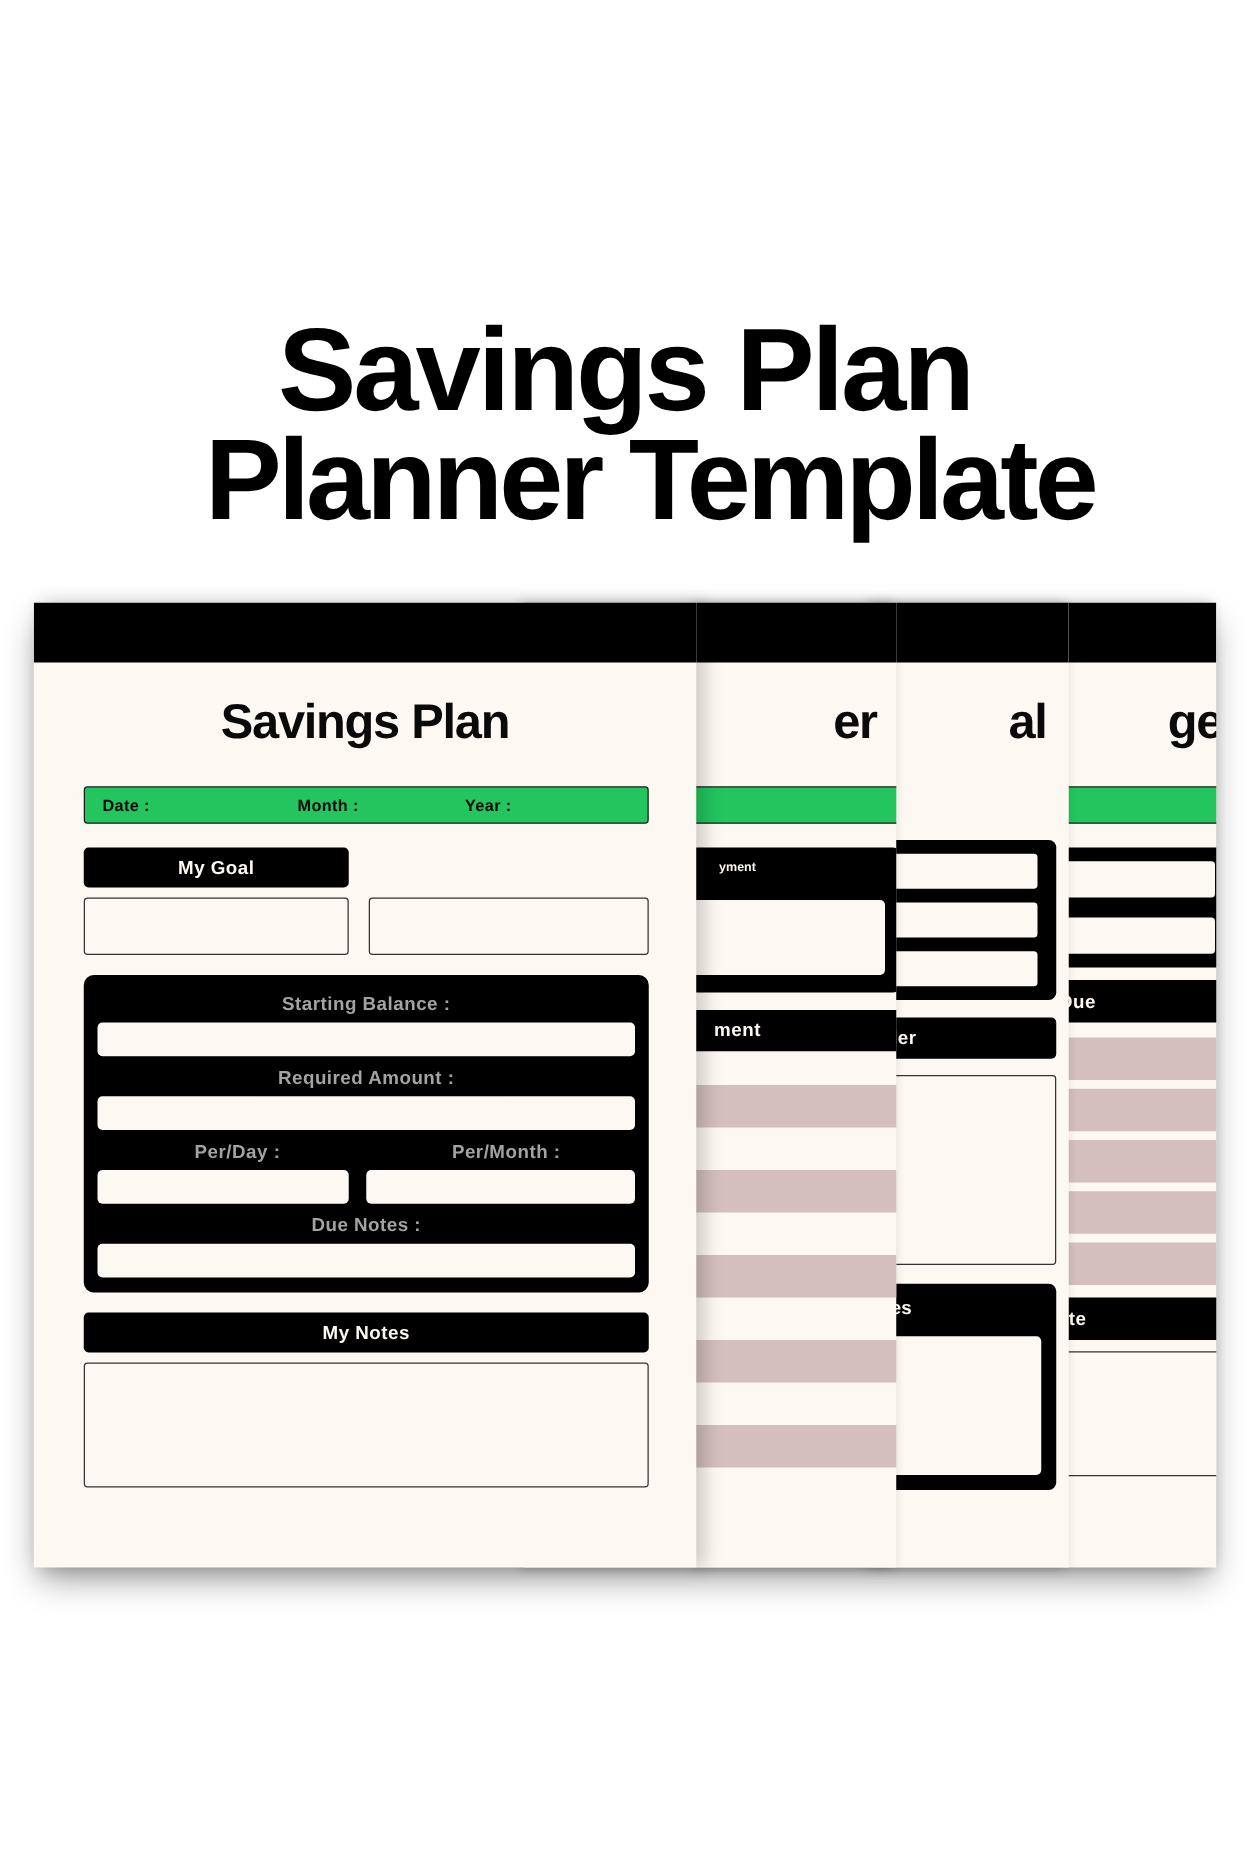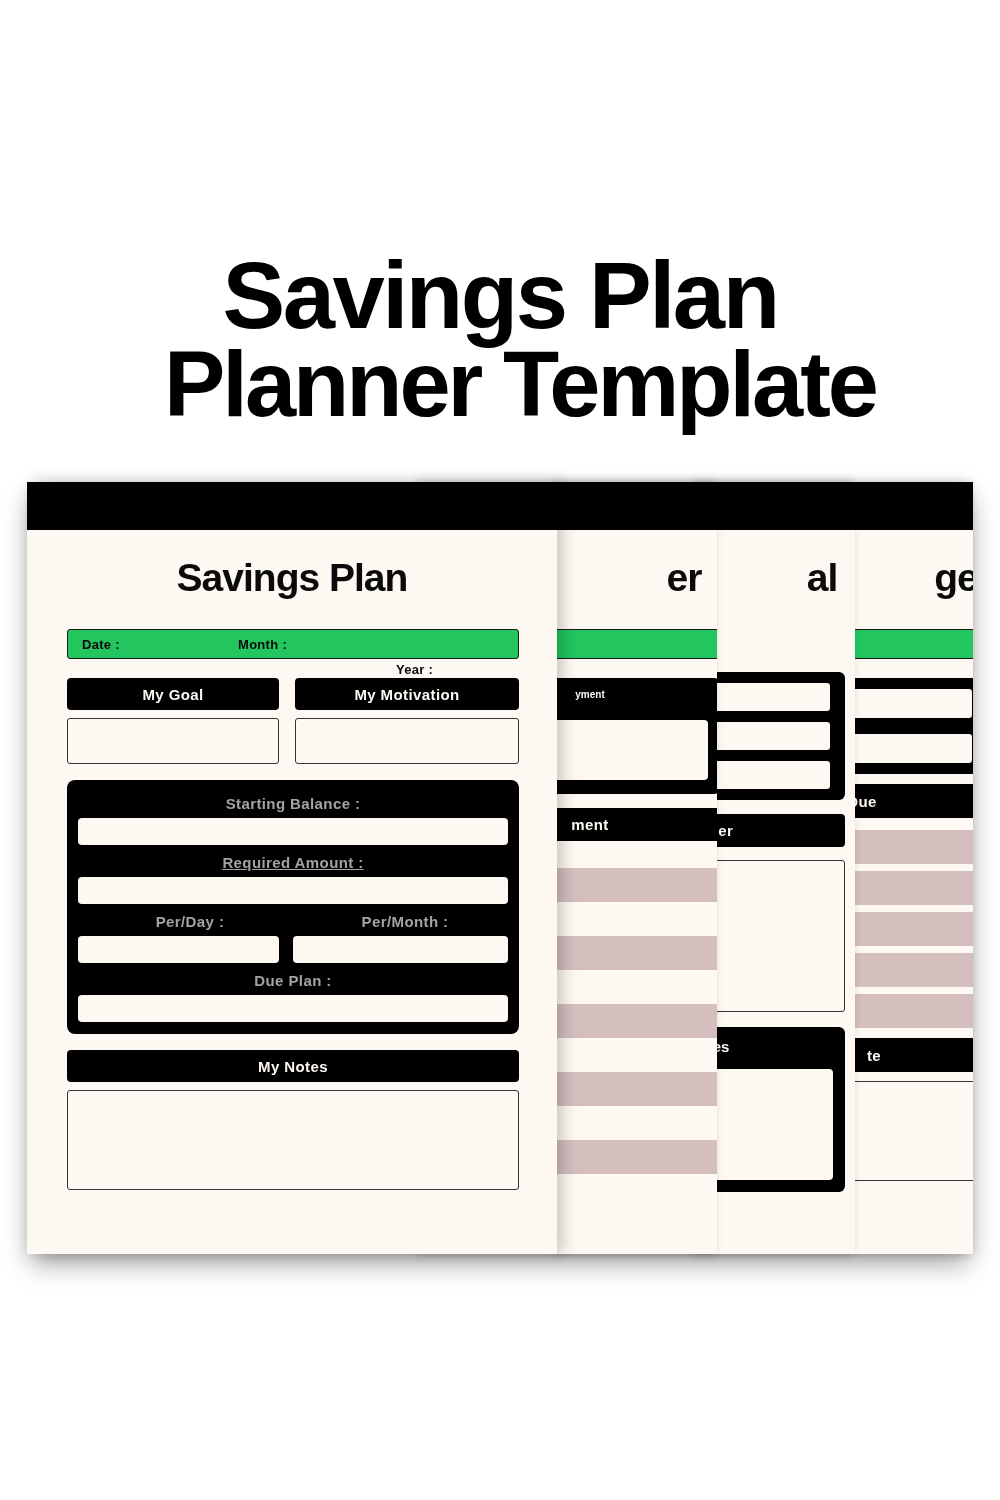--- a/index.html
+++ b/index.html
@@ -110,21 +110,21 @@
   .daterow span {
     position: absolute;
     top: 7px;
     font-size: 13px;
     font-weight: bold;
     color: #0a0a0a;
     letter-spacing: 0.3px;
   }
   .dl-date  { left: 14px; }
   .dl-month { left: 170px; }
-  .dl-year  { left: 328px; margin-top: 25px; }
+  .dl-year  { left: 304px; }
 
   .blackhdr {
     position: absolute;
     background: #000000;
     color: #FDF8F2;
     border-radius: 4px;
     font-size: 15px;
     font-weight: bold;
     letter-spacing: 0.4px;
     text-align: left;
@@ -165,21 +165,21 @@
     font-size: 15px;
     letter-spacing: 0.4px;
   }
   .bp-field {
     position: absolute;
     background: #FDF8F2;
     border-radius: 4px;
   }
   .lbl-start { top: 15px; }
   .fld-start { left: 11px; top: 38px; width: 430px; height: 27px; }
-  .lbl-req   { top: 74px; text-decoration: underline; }
+  .lbl-req   { top: 74px; }
   .fld-req   { left: 11px; top: 97px; width: 430px; height: 27px; }
   .lbl-day   { top: 133px; width: 220px; left: 13px; }
   .lbl-month { top: 133px; width: 220px; left: 228px; }
   .fld-day   { left: 11px; top: 156px; width: 201px; height: 27px; }
   .fld-month { left: 226px; top: 156px; width: 215px; height: 27px; }
   .lbl-due   { top: 192px; }
   .fld-due   { left: 11px; top: 215px; width: 430px; height: 27px; }
 
   .c1-notes-hdr { left: 40px; top: 520px; width: 452px; height: 32px; }
   .c1-notes-box { left: 40px; top: 560px; width: 452px; height: 100px; }
@@ -271,21 +271,21 @@
   .c4-outline .slot {
     position: absolute;
     left: 11px;
     width: 224px;
     height: 29px;
     background: #FDF8F2;
     border-radius: 3px;
   }
   .c4-band { left: 40px; top: 254px; width: 250px; height: 34px; }
   .c4-mauve { left: 40px; width: 250px; }
-  .c4-total { left: 52px; top: 508px; width: 250px; height: 34px; }
+  .c4-total { left: 40px; top: 508px; width: 250px; height: 34px; }
   .c4-box   { left: 40px; top: 551px; width: 250px; height: 100px; }
 </style>
 </head>
 <body>
 
 <div class="headline">
   <span class="line line1">Savings Plan</span>
   <span class="line line2">Planner Template</span>
 </div>
 
@@ -370,37 +370,36 @@
 
       <div class="sheet-title">Savings Plan</div>
 
       <div class="daterow">
         <span class="dl-date">Date :</span>
         <span class="dl-month">Month :</span>
         <span class="dl-year">Year :</span>
       </div>
 
       <div class="blackhdr c1-goal-hdr">My Goal</div>
-      <div class="blackhdr c1-motv-hdr">My Motivation</div>
       <div class="whitebox c1-goal-box"></div>
       <div class="whitebox c1-motv-box"></div>
 
       <div class="blackpanel">
         <div class="bp-label lbl-start">Starting Balance :</div>
         <div class="bp-field fld-start"></div>
 
         <div class="bp-label lbl-req">Required Amount :</div>
         <div class="bp-field fld-req"></div>
 
         <div class="bp-label lbl-day">Per/Day :</div>
         <div class="bp-label lbl-month">Per/Month :</div>
         <div class="bp-field fld-day"></div>
         <div class="bp-field fld-month"></div>
 
-        <div class="bp-label lbl-due">Due Plan :</div>
+        <div class="bp-label lbl-due">Due Notes :</div>
         <div class="bp-field fld-due"></div>
       </div>
 
       <div class="blackhdr c1-notes-hdr">My Notes</div>
       <div class="whitebox c1-notes-box"></div>
     </div>
   </div>
 </div>
 
 </body></html>

